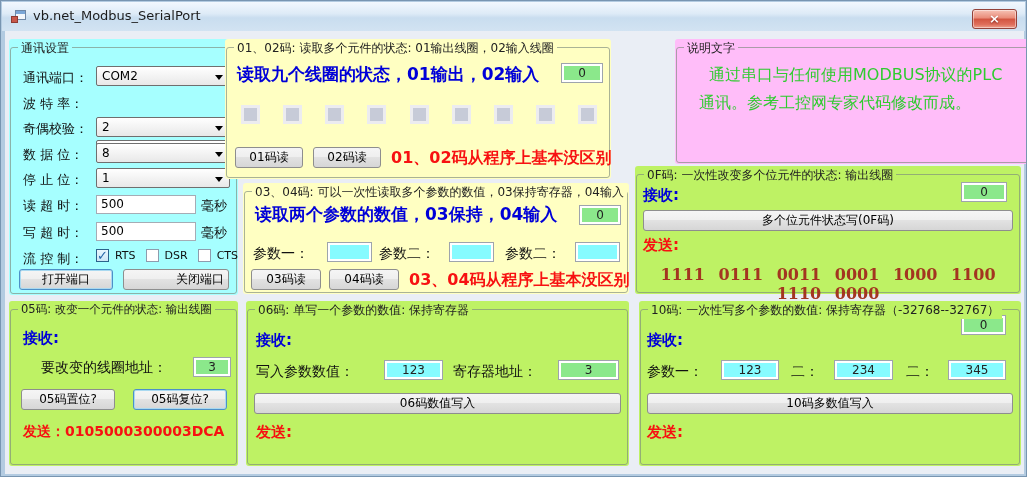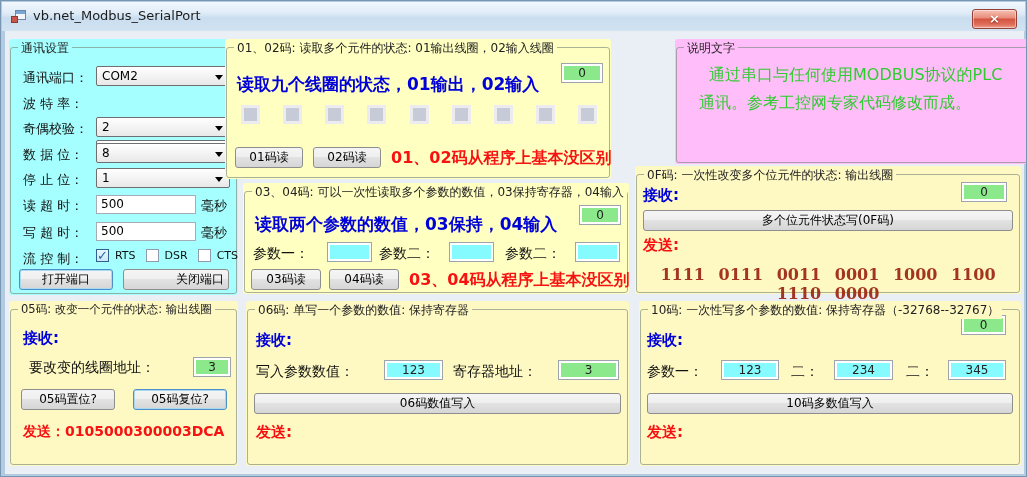--- a/index.html
+++ b/index.html
@@ -29,25 +29,25 @@
   
   #client { position:absolute; left:4px; top:30px; width:1019px; height:443px; background:#EAEEF5; }
   .panel { position:absolute; border-radius:3px; }
   .frame { position:absolute; left:1px; right:1px; top:8px; bottom:1px;
            border:1px solid rgba(125,138,125,.65); border-radius:3px; pointer-events:none; }
   .ptitle { position:absolute; top:1px; left:9px; padding:0 3px; font-size:12px; color:#222;
             background:inherit; z-index:2; white-space:nowrap; }
   .bg-cyan   { background:#A6FFFF; }
   .bg-yellow { background:#FFFFC2; }
   .bg-pink   { background:#FFBDF9;margin-left:40px; }
-  .bg-green  { background:#fef9c3; }
+  .bg-green  { background:#bef264; }
 
   .blue-bold { color:#0000D8; font-weight:bold; }
   .red-bold  { color:#F71111; font-weight:bold; }
-  .headline  { position:absolute; font-size:17px; white-space:nowrap;margin-top:10px; }
+  .headline  { position:absolute; font-size:17px; white-space:nowrap; }
   .note      { position:absolute; font-size:16px; white-space:nowrap; }
   .lab       { position:absolute; font-size:13px; color:#111; white-space:nowrap; }
   .rcv       { position:absolute; font-size:15px; }
 
   .valbox { position:absolute; height:20px; border:1px solid #9EA4AC;
             box-shadow:inset 0 0 0 2px #fff; text-align:center; font-size:12px;
             line-height:16px; padding-top:1px; color:#222; }
   .vgreen { background:#8BE88B; }
   .vcyan  { background:#86FBFF; }
 
@@ -214,21 +214,21 @@
       <div class="valbox vgreen" style="left:326px; top:16px; width:46px;">0</div>
       <div class="btn" style="left:8px; top:44px; width:370px;">多个位元件状态写(0F码)</div>
       <span class="rcv red-bold" style="left:8px; top:70px;">发送:</span>
       <div class="binary" style="top:99px;">1111 0111 0011 0001 1000 1100 1110 0000</div>
     </div>
 
     <div class="panel bg-green" style="left:4px; top:270px; width:229px; height:165px;">
       <div class="frame"></div>
       <span class="ptitle" style="font-size:11.5px;">05码: 改变一个元件的状态: 输出线圈</span>
       <span class="rcv blue-bold" style="left:14px; top:28px;">接收:</span>
-      <span class="lab" style="left:20px; top:58px; font-size:14px;">要改变的线圈地址：</span>
+      <span class="lab" style="left:32px; top:58px; font-size:14px;">要改变的线圈地址：</span>
       <div class="valbox vgreen" style="left:184px; top:56px; width:38px;">3</div>
       <div class="btn" style="left:12px; top:88px; width:94px;">05码置位?</div>
       <div class="btn focused" style="left:124px; top:88px; width:94px;">05码复位?</div>
       <span class="red-bold" style="position:absolute; left:14px; top:122px; font-size:14px;">发送：0105000300003DCA</span>
     </div>
 
     <div class="panel bg-green" style="left:241px; top:270px; width:383px; height:165px;">
       <div class="frame"></div>
       <span class="ptitle">06码: 单写一个参数的数值: 保持寄存器</span>
       <span class="rcv blue-bold" style="left:10px; top:30px;">接收:</span>

